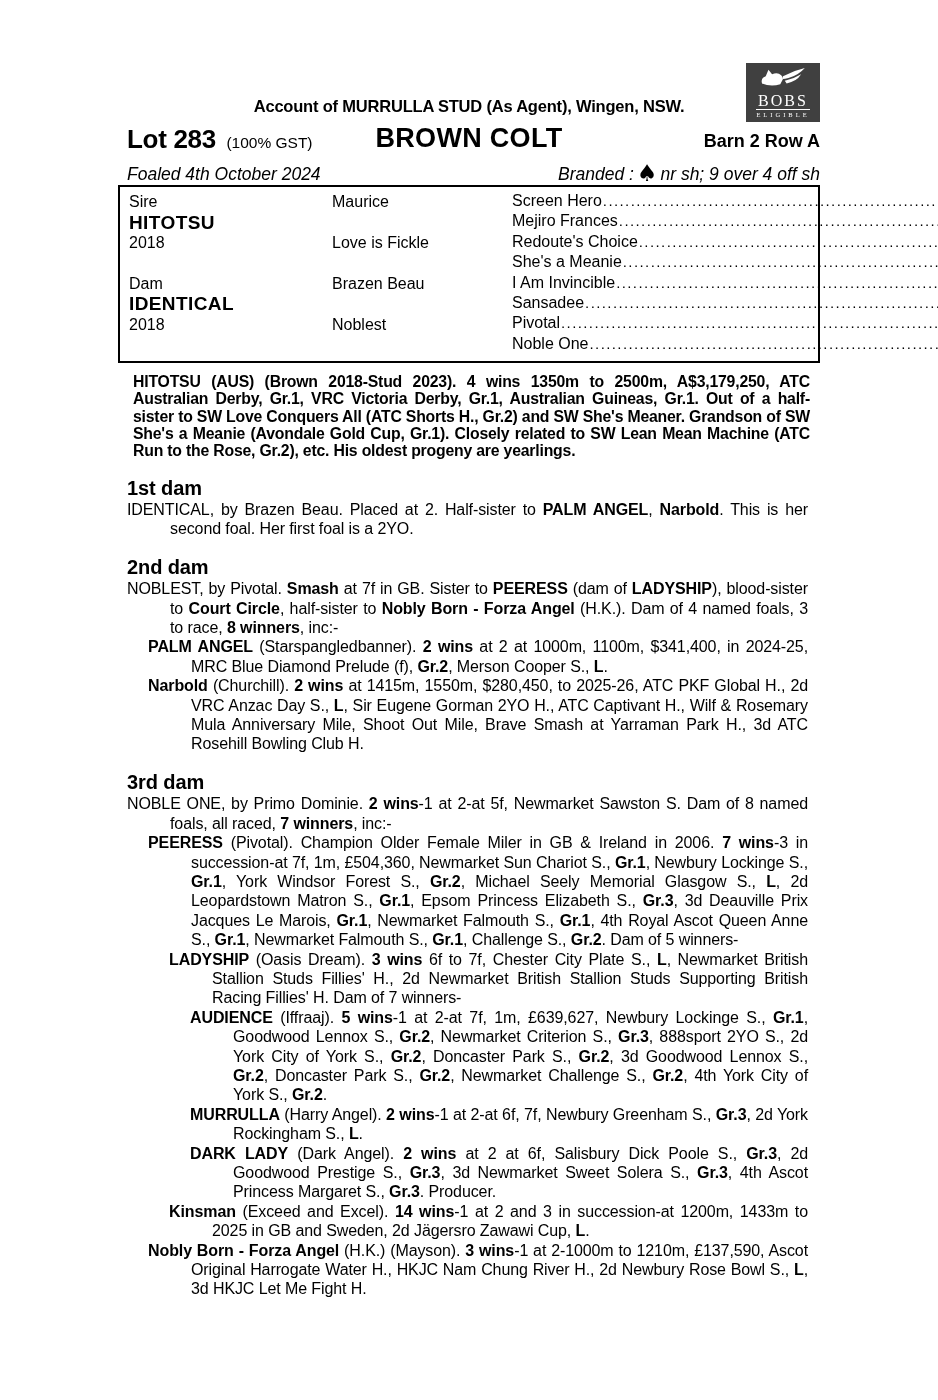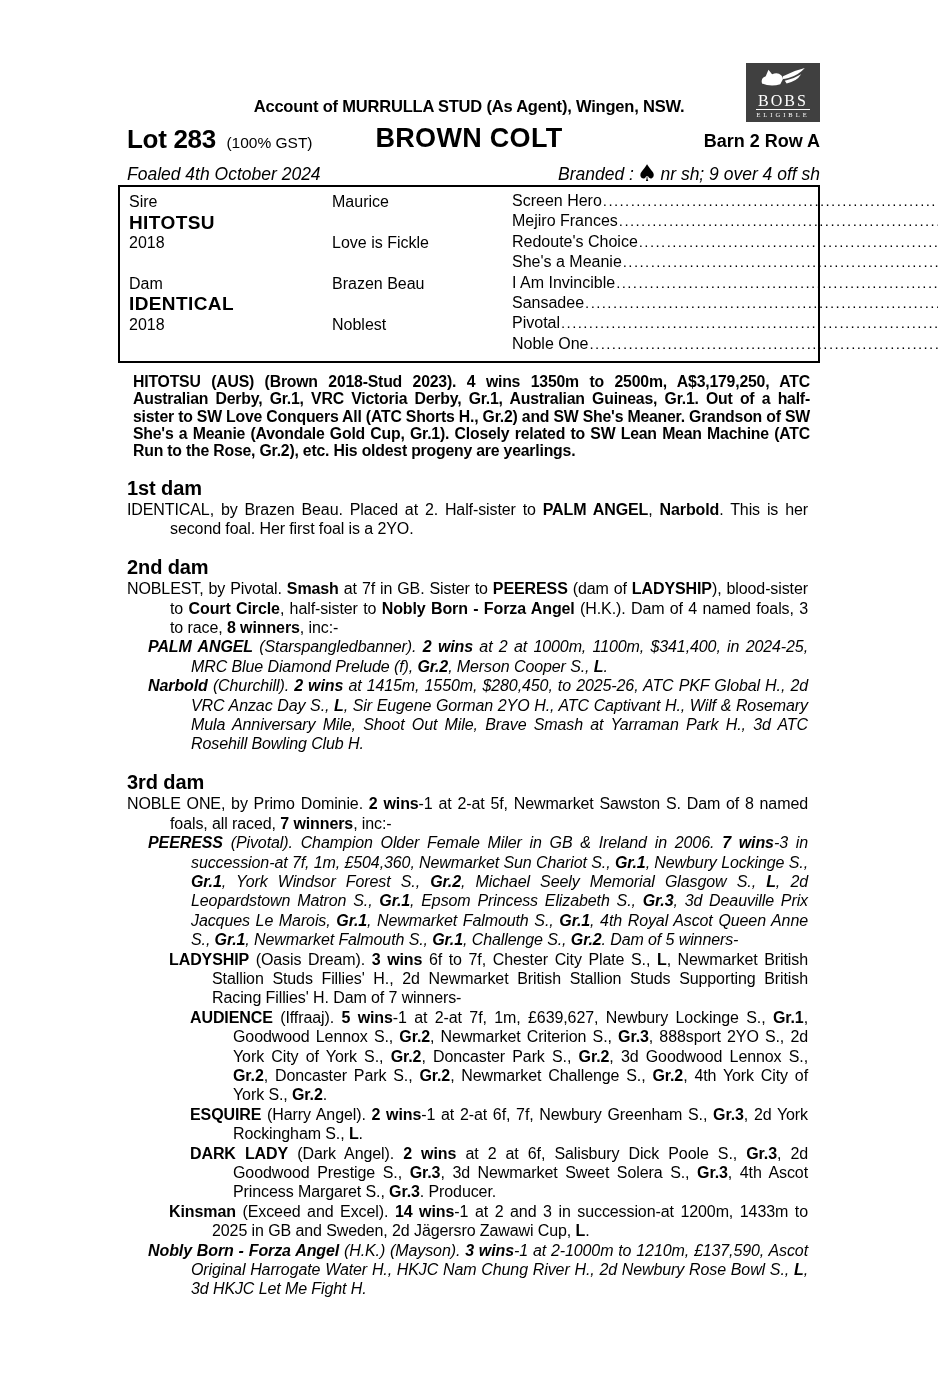--- a/index.html
+++ b/index.html
@@ -47,21 +47,21 @@
 
   
   .sire-para {
     margin:10px 10px 0 15px; font-weight:700; text-align:justify;
     font-size:15.8px; line-height:17.3px; letter-spacing:-0.2px;
   }
   .text-block { margin:0 12px 0 9px; font-size:16px; line-height:19.4px; letter-spacing:-0.1px; }
   .dam-heading { font-weight:700; font-size:20px; margin:19px 0 2px; }
   .para { text-align:justify; }
   .lv0 { padding-left:43px;  text-indent:-43px; }
-  .lv1 { padding-left:64px;  text-indent:-43px;font-style:italic; }
+  .lv1 { padding-left:64px;  text-indent:-43px; }
   .lv2 { padding-left:85px;  text-indent:-43px; }
   .lv3 { padding-left:106px; text-indent:-43px; }
 </style>
 </head>
 <body>
 
 <div class="bobs-logo">
   <span>
     <svg width="48" height="20" viewBox="0 0 52 22">
       <path fill="#fff" d="M3 17 Q1 11 7 9 L10 2 L14 7 Q20 4 24 8 Q26 10 26 12 L23 18 Q12 21 3 17 Z"></path>
@@ -162,19 +162,19 @@
     <div class="dam-heading">2nd dam</div>
     <p class="para lv0">NOBLEST, by Pivotal. <b>Smash</b> at 7f in GB. Sister to <b>PEERESS</b> (dam of <b>LADYSHIP</b>), blood-sister to <b>Court Circle</b>, half-sister to <b>Nobly Born - Forza Angel</b> (H.K.). Dam of 4 named foals, 3 to race, <b>8 winners</b>, inc:-</p>
     <p class="para lv1"><b>PALM ANGEL</b> (Starspangledbanner). <b>2 wins</b> at 2 at 1000m, 1100m, $341,400, in 2024-25, MRC Blue Diamond Prelude (f), <b>Gr.2</b>, Merson Cooper S., <b>L</b>.</p>
     <p class="para lv1"><b>Narbold</b> (Churchill). <b>2 wins</b> at 1415m, 1550m, $280,450, to 2025-26, ATC PKF Global H., 2d VRC Anzac Day S., <b>L</b>, Sir Eugene Gorman 2YO H., ATC Captivant H., Wilf &amp; Rosemary Mula Anniversary Mile, Shoot Out Mile, Brave Smash at Yarraman Park H., 3d ATC Rosehill Bowling Club H.</p>
 
     <div class="dam-heading">3rd dam</div>
     <p class="para lv0">NOBLE ONE, by Primo Dominie. <b>2 wins</b>-1 at 2-at 5f, Newmarket Sawston S. Dam of 8 named foals, all raced, <b>7 winners</b>, inc:-</p>
     <p class="para lv1"><b>PEERESS</b> (Pivotal). Champion Older Female Miler in GB &amp; Ireland in 2006. <b>7 wins</b>-3 in succession-at 7f, 1m, £504,360, Newmarket Sun Chariot S., <b>Gr.1</b>, Newbury Lockinge S., <b>Gr.1</b>, York Windsor Forest S., <b>Gr.2</b>, Michael Seely Memorial Glasgow S., <b>L</b>, 2d Leopardstown Matron S., <b>Gr.1</b>, Epsom Princess Elizabeth S., <b>Gr.3</b>, 3d Deauville Prix Jacques Le Marois, <b>Gr.1</b>, Newmarket Falmouth S., <b>Gr.1</b>, 4th Royal Ascot Queen Anne S., <b>Gr.1</b>, Newmarket Falmouth S., <b>Gr.1</b>, Challenge S., <b>Gr.2</b>. Dam of 5 winners-</p>
     <p class="para lv2"><b>LADYSHIP</b> (Oasis Dream). <b>3 wins</b> 6f to 7f, Chester City Plate S., <b>L</b>, Newmarket British Stallion Studs Fillies' H., 2d Newmarket British Stallion Studs Supporting British Racing Fillies' H. Dam of 7 winners-</p>
     <p class="para lv3"><b>AUDIENCE</b> (Iffraaj). <b>5 wins</b>-1 at 2-at 7f, 1m, £639,627, Newbury Lockinge S., <b>Gr.1</b>, Goodwood Lennox S., <b>Gr.2</b>, Newmarket Criterion S., <b>Gr.3</b>, 888sport 2YO S., 2d York City of York S., <b>Gr.2</b>, Doncaster Park S., <b>Gr.2</b>, 3d Goodwood Lennox S., <b>Gr.2</b>, Doncaster Park S., <b>Gr.2</b>, Newmarket Challenge S., <b>Gr.2</b>, 4th York City of York S., <b>Gr.2</b>.</p>
-    <p class="para lv3"><b>ESQUIRE</b> (Harry Angel). <b>2 wins</b>-1 at 2-at 6f, 7f, Newbury Greenham S., <b>Gr.3</b>, 2d York Rockingham S., <b>L</b>.</p>
+    <p class="para lv3"><b>MURRULLA</b> (Harry Angel). <b>2 wins</b>-1 at 2-at 6f, 7f, Newbury Greenham S., <b>Gr.3</b>, 2d York Rockingham S., <b>L</b>.</p>
     <p class="para lv3"><b>DARK LADY</b> (Dark Angel). <b>2 wins</b> at 2 at 6f, Salisbury Dick Poole S., <b>Gr.3</b>, 2d Goodwood Prestige S., <b>Gr.3</b>, 3d Newmarket Sweet Solera S., <b>Gr.3</b>, 4th Ascot Princess Margaret S., <b>Gr.3</b>. Producer.</p>
     <p class="para lv2"><b>Kinsman</b> (Exceed and Excel). <b>14 wins</b>-1 at 2 and 3 in succession-at 1200m, 1433m to 2025 in GB and Sweden, 2d Jägersro Zawawi Cup, <b>L</b>.</p>
     <p class="para lv1"><b>Nobly Born - Forza Angel</b> (H.K.) (Mayson). <b>3 wins</b>-1 at 2-1000m to 1210m, £137,590, Ascot Original Harrogate Water H., HKJC Nam Chung River H., 2d Newbury Rose Bowl S., <b>L</b>, 3d HKJC Let Me Fight H.</p>
 
   </div>
 </div>
 
 </body></html>

